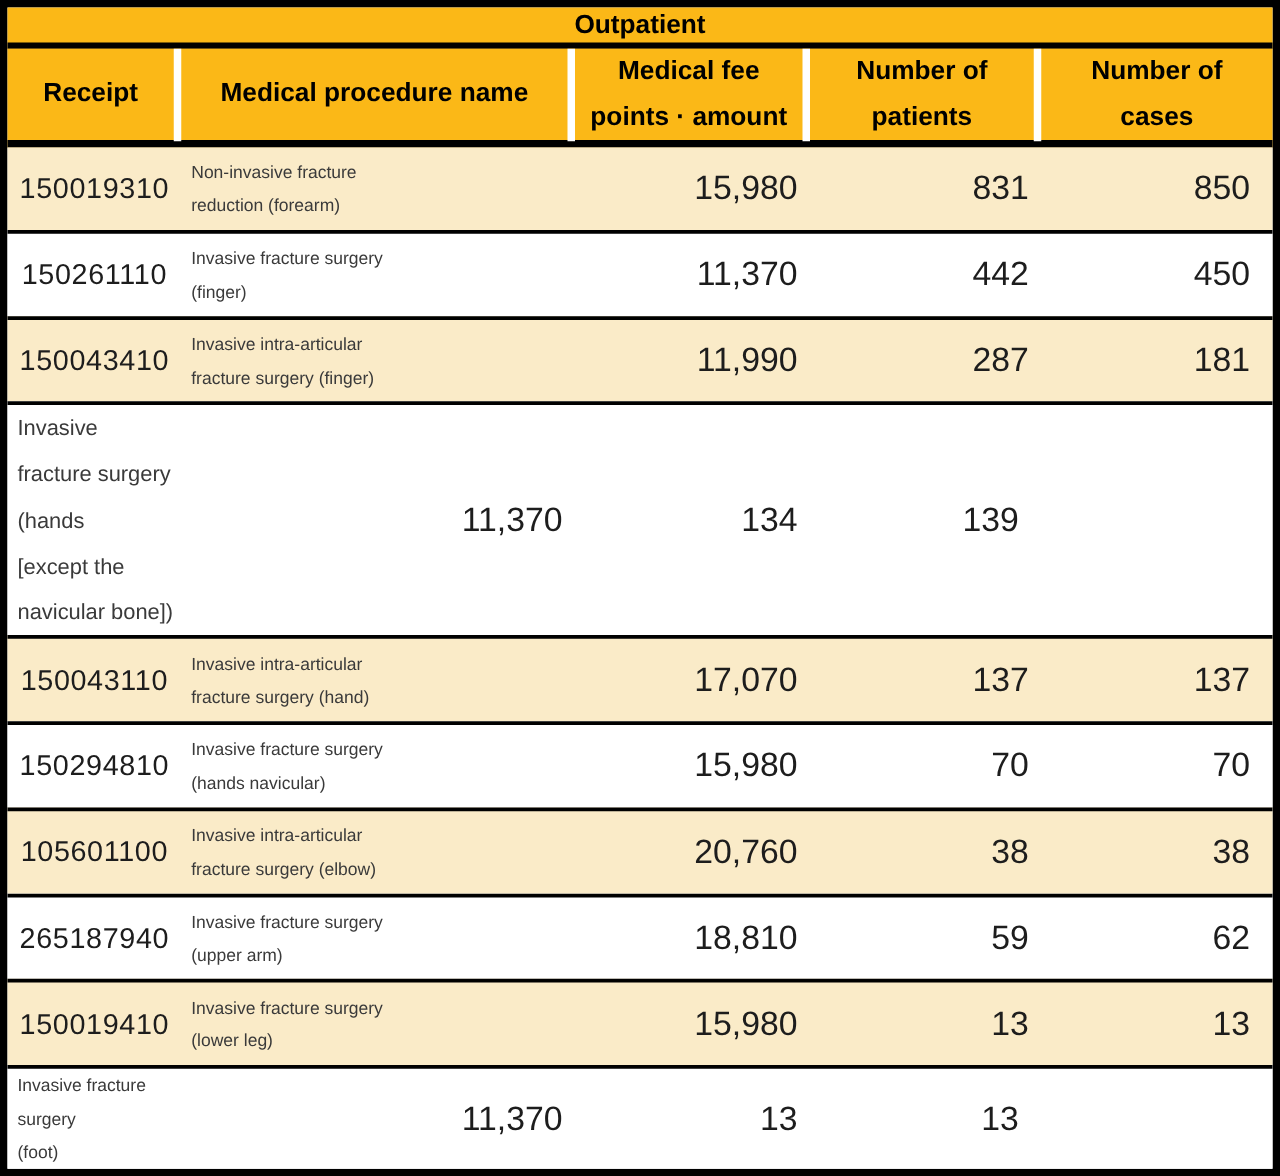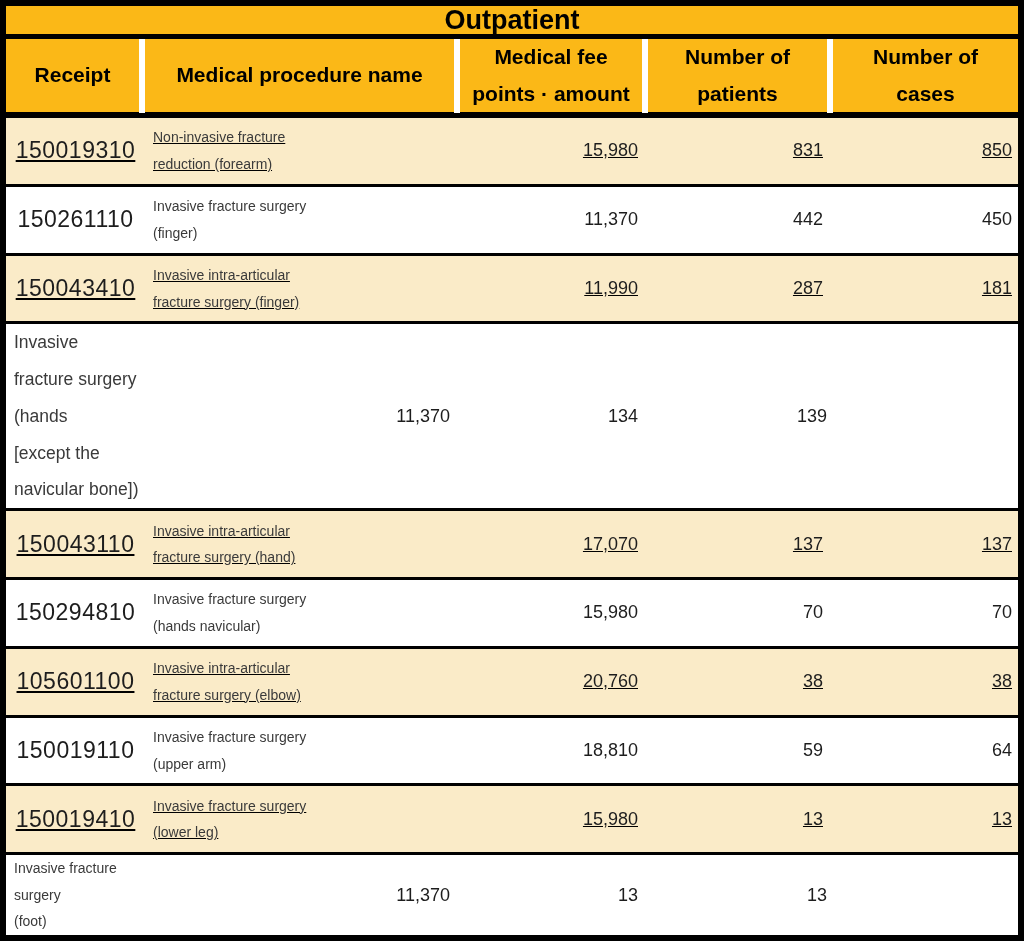--- a/index.html
+++ b/index.html
@@ -20,21 +20,21 @@
     width: 1024px; height: 941px;
     border: 6px solid var(--border);
     display: flex; flex-direction: column;
     background: var(--row-bg);
   }
   .title-row {
     height: 33px; flex: none;
     background: var(--header-bg);
     border-bottom: 5px solid var(--border);
     display: flex; align-items: center; justify-content: center;
-    font-size: 27px; font-weight: bold; color: #000;
+    font-size: 21px; font-weight: bold; color: #000;
   }
   .header-row {
     height: 79px; flex: none;
     background: var(--header-bg);
     border-bottom: 6px solid var(--border);
     display: grid;
     grid-template-columns: 139px 315px 188px 185px 1fr;
   }
   .header-cell {
     display: flex; align-items: center; justify-content: center;
@@ -46,44 +46,44 @@
   }
   .header-cell:last-child { border-right: none; }
   .body { flex: 1; display: flex; flex-direction: column; }
   .row {
     flex: 1;
     display: grid;
     grid-template-columns: 139px 315px 188px 185px 1fr;
     background: var(--row-bg);
   }
   .row + .row { border-top: 3px solid var(--border); }
-  .row.alt { background: var(--row-alt-bg); text-decoration: underline; }
+  .row.alt { background: var(--row-alt-bg); }
   .cell {
     display: flex; align-items: center;
     overflow: hidden;
   }
   .cell.receipt {
     justify-content: center;
     font-size: 23px; color: var(--text-dark);
     letter-spacing: 0.5px;
   }
   .cell.proc {
     justify-content: flex-start;
     padding-left: 8px; padding-right: 4px;
     font-size: 14px; color: var(--text-gray);
     line-height: 1.9;
     white-space: pre-line;
   }
   .cell.proc.small { font-size: 17.5px; line-height: 2.1; }
   .cell.num {
     justify-content: flex-end;
     padding-right: 10px;
-    font-size: 18px; color: var(--text-dark);
+    font-size: 27px; color: var(--text-dark);
   }
-  .cell.num.last { padding-right: 6px; }
+  .cell.num.last { padding-right: 18px; }
 </style>
 </head>
 <body>
 
 <div class="table">
   <div class="title-row">Outpatient</div>
 
   <div class="header-row">
     <div class="header-cell">Receipt</div>
     <div class="header-cell">Medical procedure name</div>
@@ -145,26 +145,26 @@
       </div>
       <div class="row alt">
         <div class="cell receipt">105601100</div>
         <div class="cell proc">Invasive intra-articular
 fracture surgery (elbow)</div>
         <div class="cell num">20,760</div>
         <div class="cell num">38</div>
         <div class="cell num last">38</div>
       </div>
       <div class="row">
-        <div class="cell receipt">150019110</div>
+        <div class="cell receipt">265187940</div>
         <div class="cell proc">Invasive fracture surgery
 (upper arm)</div>
         <div class="cell num">18,810</div>
         <div class="cell num">59</div>
-        <div class="cell num last">64</div>
+        <div class="cell num last">62</div>
       </div>
       <div class="row alt">
         <div class="cell receipt">150019410</div>
         <div class="cell proc">Invasive fracture surgery
 (lower leg)</div>
         <div class="cell num">15,980</div>
         <div class="cell num">13</div>
         <div class="cell num last">13</div>
       </div>
       <div class="row">

